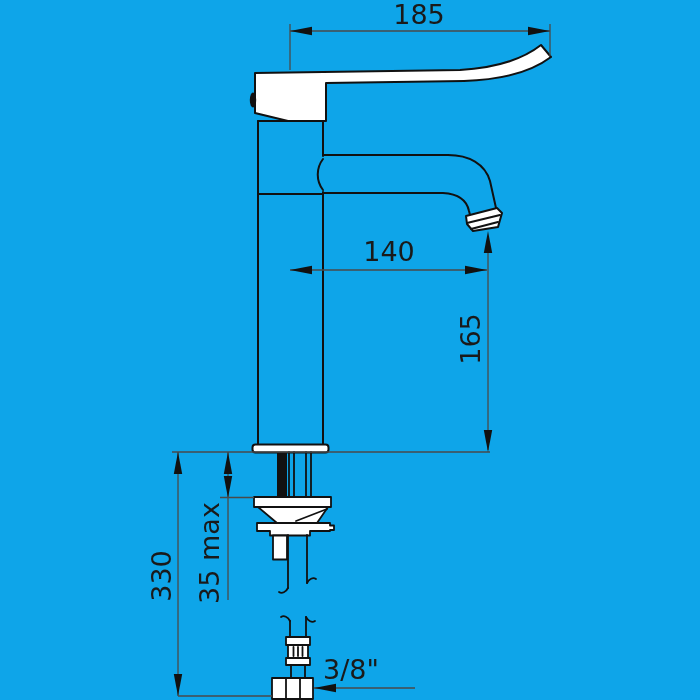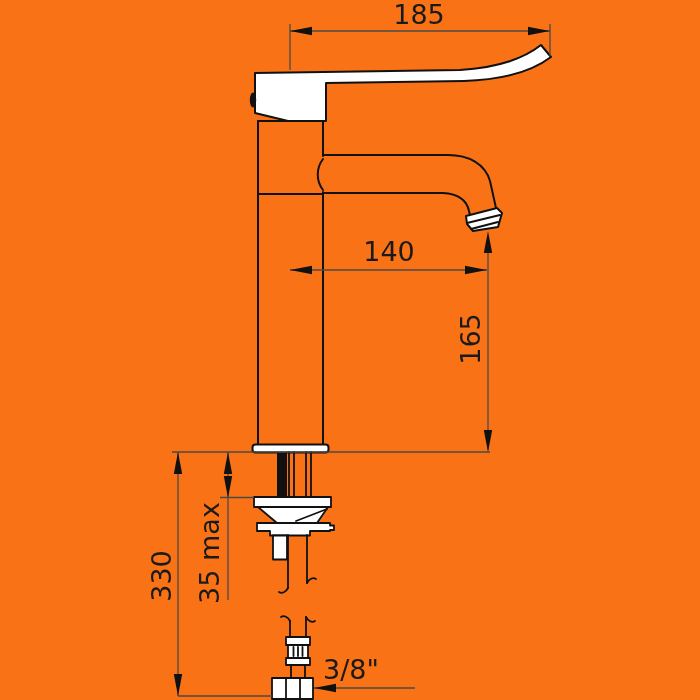--- a/index.html
+++ b/index.html
@@ -1,19 +1,19 @@
 <!DOCTYPE html>
 <html><head>
 <meta charset="utf-8">
 <style>
   html,body{margin:0;padding:0;background:#fff;}
   .canvas{
     position:relative;
     width:700px;height:700px;
-    background:#f97316;
+    background:#0ea5e9;
     font-family:"DejaVu Sans","Liberation Sans",sans-serif;
     overflow:hidden;
   }
   svg text{
     font-family:"DejaVu Sans","Liberation Sans",sans-serif;
     font-size:27px;
     fill:#1a1a1a;
   }
   .obj{stroke:#111;stroke-width:2;fill:none;stroke-linejoin:round;stroke-linecap:round;}
   .objf{stroke:#111;stroke-width:2;fill:#fff;stroke-linejoin:round;}

